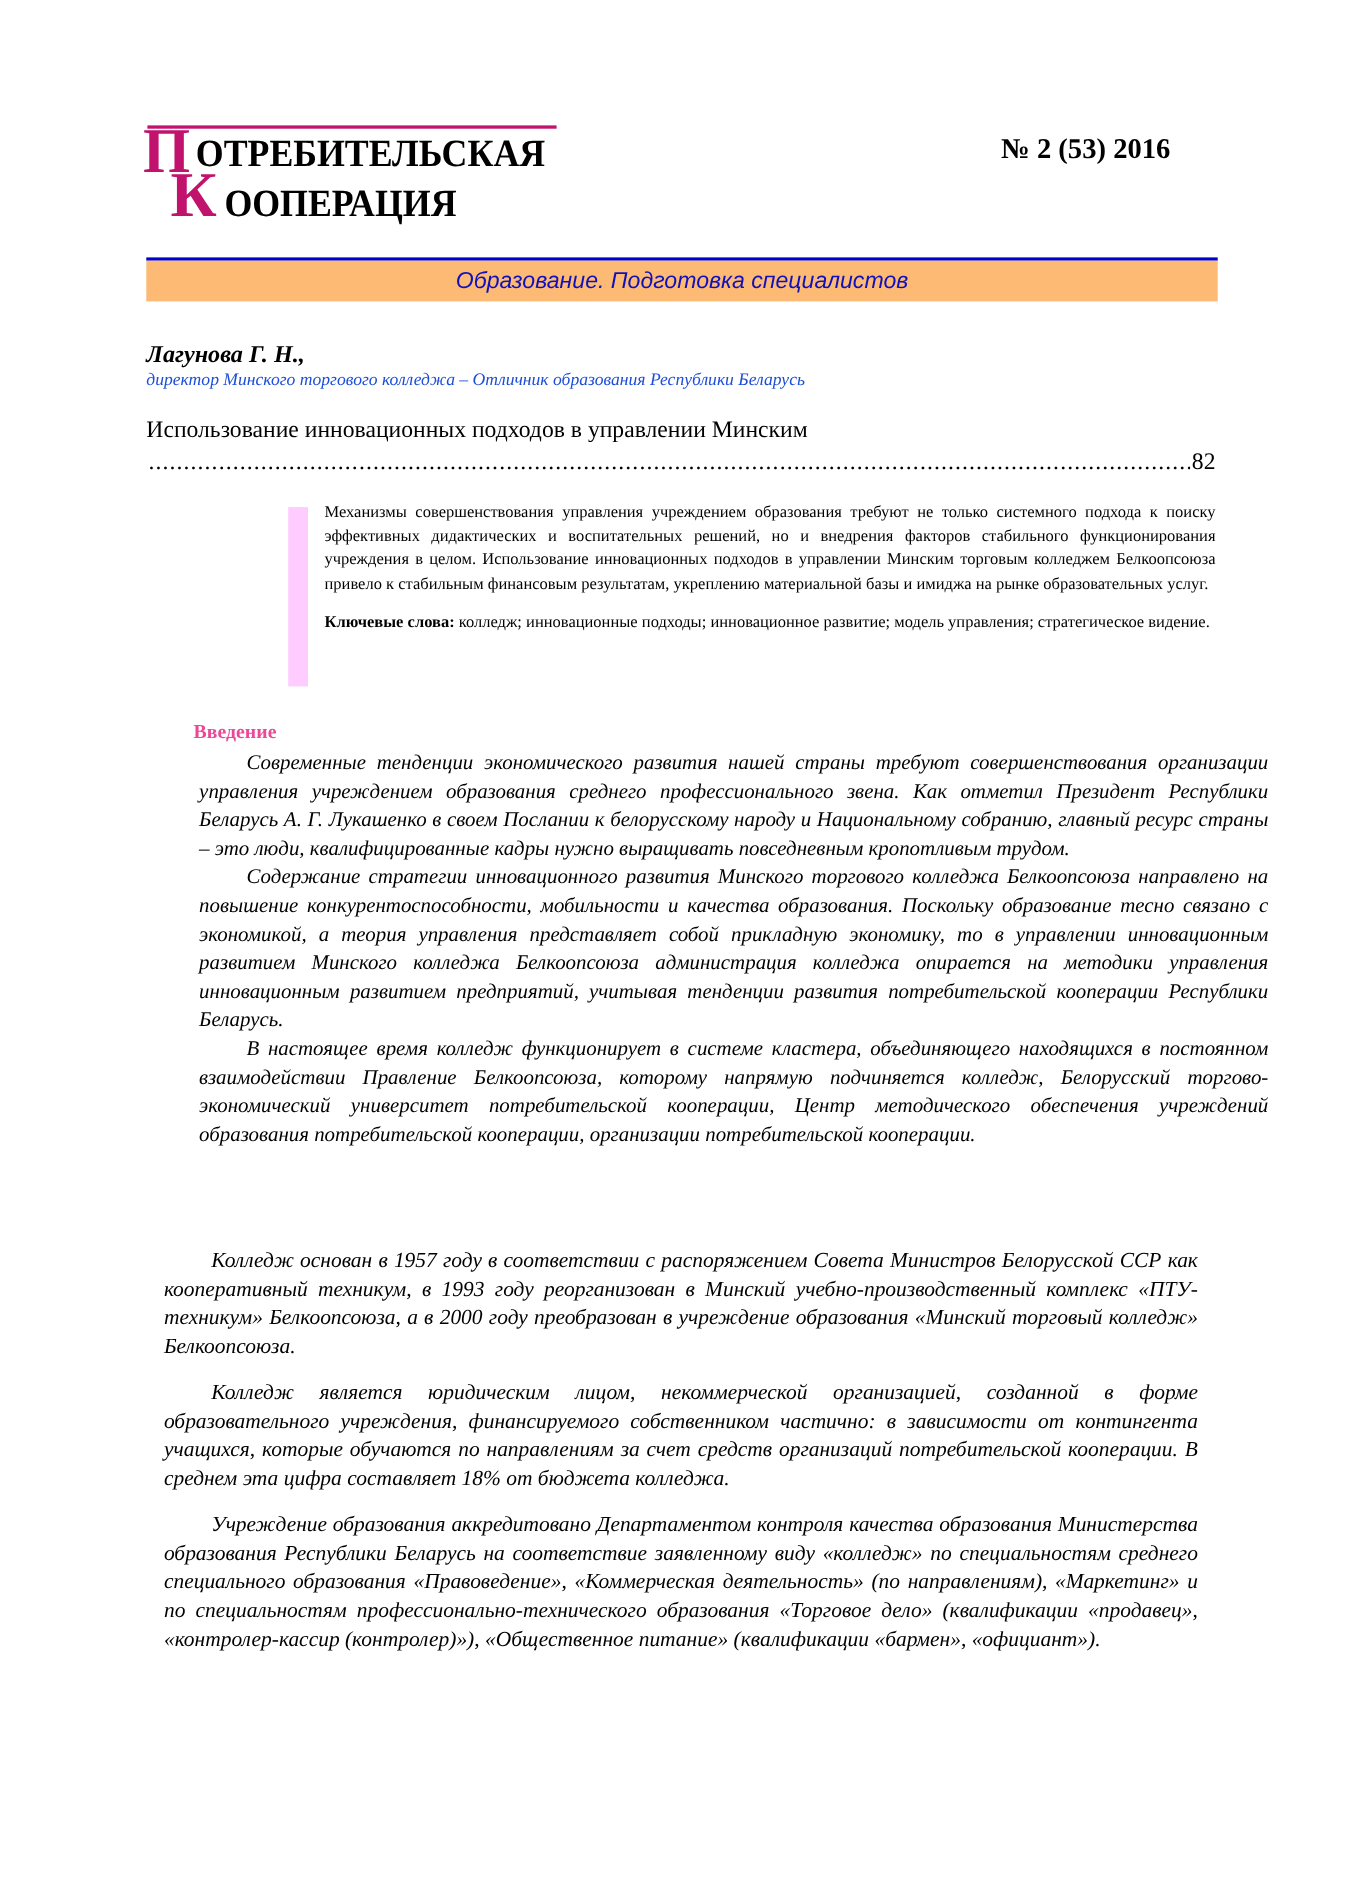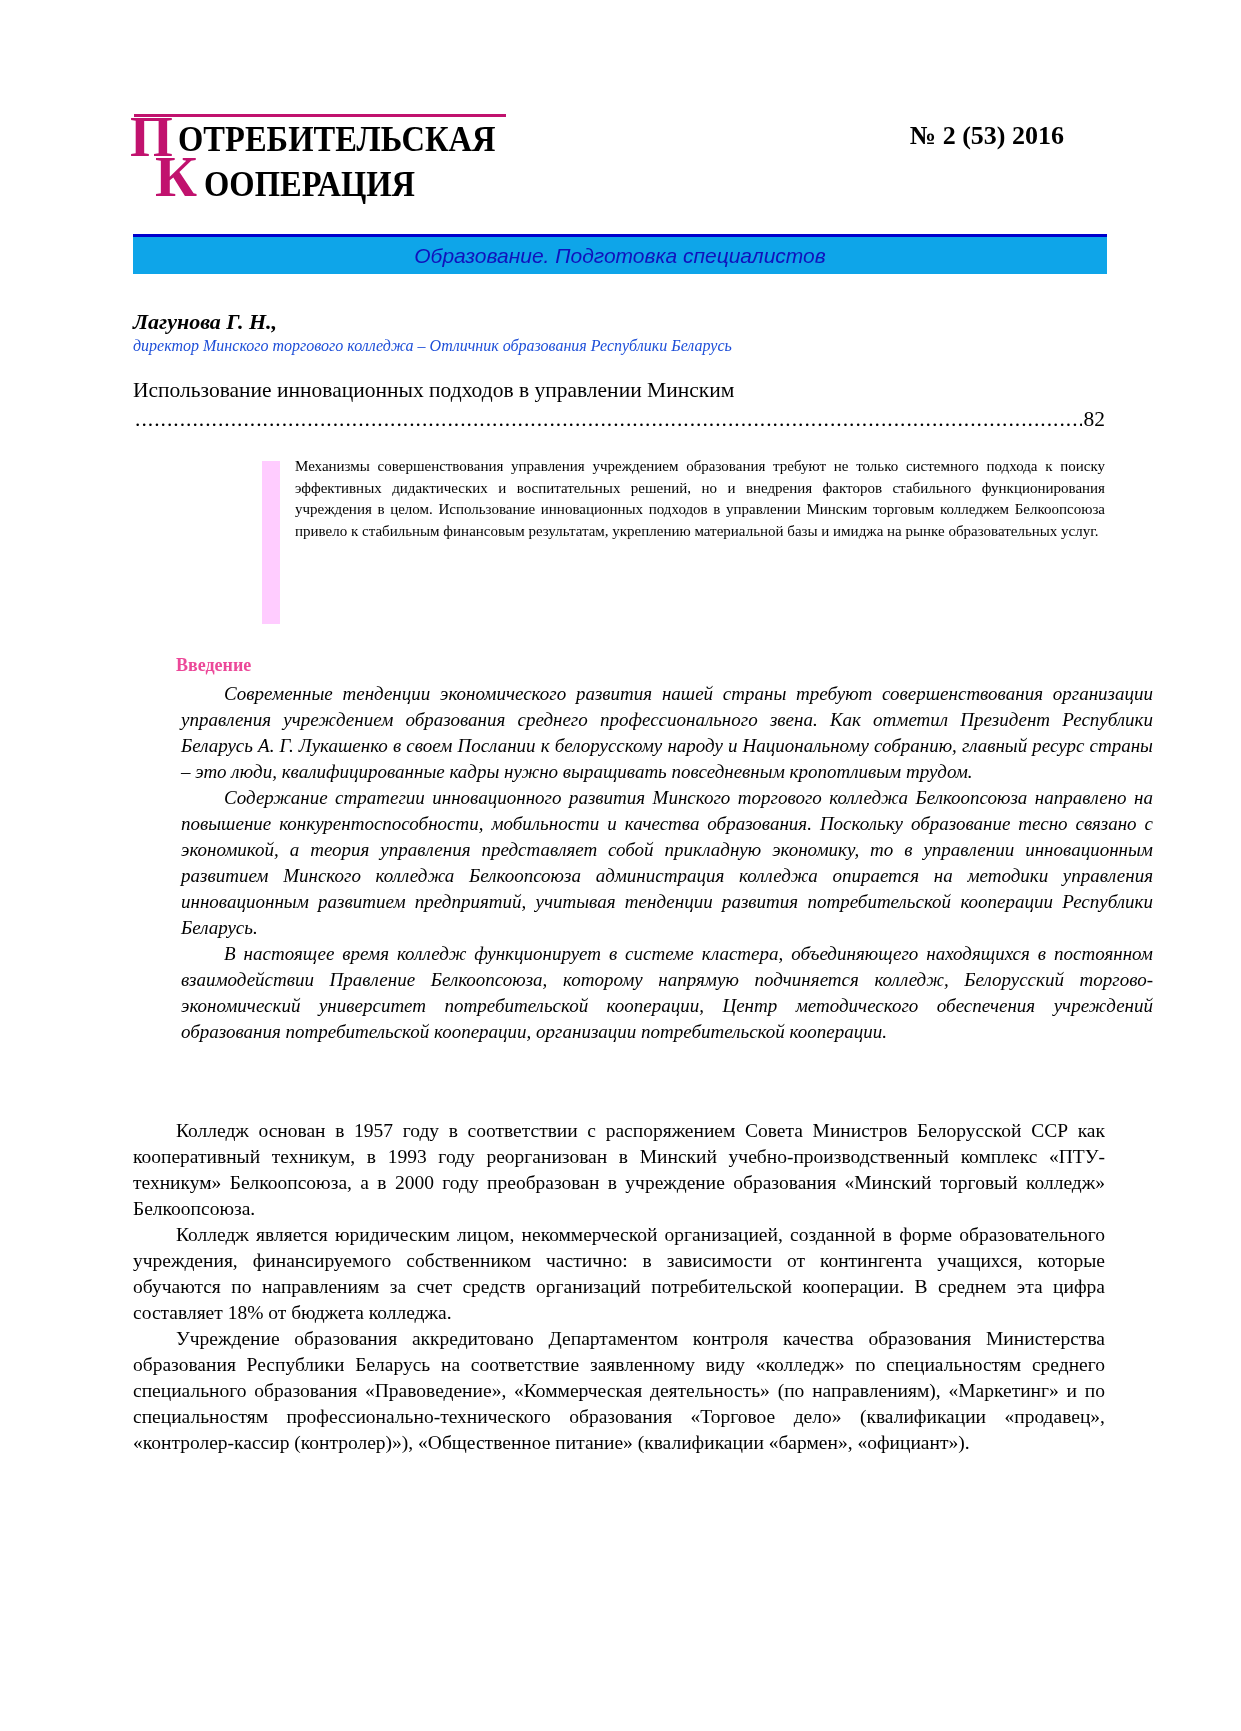--- a/index.html
+++ b/index.html
@@ -13,21 +13,21 @@
   .logo-line { left: 134px; top: 114px; width: 372px; height: 3px; background: #C1126E; }
   .logo-p { left: 130px; top: 108px; font-size: 58px; font-weight: bold; color: #C1126E; line-height: 1; transform: scaleX(0.95); transform-origin: left top; }
   .logo-k { left: 155px; top: 148px; font-size: 58px; font-weight: bold; color: #C1126E; line-height: 1; }
   .logo-row1 { left: 178px; top: 122px; font-size: 35px; font-weight: bold; line-height: 1; letter-spacing: 0px; transform: scaleX(0.93); transform-origin: left top; }
   .logo-row2 { left: 204px; top: 167px; font-size: 35px; font-weight: bold; line-height: 1; transform: scaleX(0.93); transform-origin: left top; }
 
   .issue { left: 910px; top: 123px; font-size: 26px; font-weight: bold; line-height: 1; }
 
   
   .rule-blue { left: 133px; top: 234px; width: 974px; height: 3px; background: #0000CC; }
-  .band { left: 133px; top: 237px; width: 974px; height: 37px; background: #0ea5e9;
+  .band { left: 133px; top: 237px; width: 974px; height: 37px; background: #fdba74;
     display: flex; align-items: center; justify-content: center; }
   .band span { font-family: "Liberation Sans", "DejaVu Sans", sans-serif; font-style: italic; color: #1111BB; font-size: 21px; }
 
   
   .author { left: 133px; top: 311px; font-size: 22px; font-weight: bold; font-style: italic; line-height: 1; }
   .affil { left: 133px; top: 338px; font-size: 16px; font-style: italic; color: #1d4ed8; line-height: 1; }
 
   
   .title { left: 133px; top: 376px; width: 972px; font-size: 21.5px; font-weight: normal; line-height: 29px; }
   .title .row2 { display: flex; align-items: baseline; }
@@ -40,21 +40,21 @@
   .abstract p { margin: 0; }
   .keywords { margin-top: 14px !important; }
   .keywords b { font-weight: bold; }
 
   
   .intro-head { left: 176px; top: 656px; font-size: 18px; font-weight: bold; color: #ec4899; line-height: 1; }
   .italic-body { left: 133px; top: 681px; width: 972px; font-style: italic; font-size: 19px; line-height: 26px; text-align: justify; margin-left: 48px; }
   .italic-body p { margin: 0; text-indent: 43px; }
 
   .normal-body { left: 133px; top: 1118px; width: 972px; font-size: 19.5px; line-height: 26px; text-align: justify; }
-  .normal-body p { margin: 0; text-indent: 43px; }
+  .normal-body p { margin: 16px; text-indent: 43px; font-style: italic; }
 </style>
 </head>
 <body>
 
 <div class="abs logo-line"></div>
 <div class="abs logo-p">П</div>
 <div class="abs logo-row1">ОТРЕБИТЕЛЬСКАЯ</div>
 <div class="abs logo-k">К</div>
 <div class="abs logo-row2">ООПЕРАЦИЯ</div>
 
@@ -72,20 +72,21 @@
   <div>Использование инновационных подходов в управлении Минским</div>
   <div class="row2">
     <span class="dots"></span>
     <span>82</span>
   </div>
 </div>
 
 <div class="abs pinkbar"></div>
 <div class="abs abstract">
   <p>Механизмы совершенствования управления учреждением образования требуют не только системного подхода к поиску эффективных дидактических и воспитательных решений, но и внедрения факторов стабильного функционирования учреждения в целом. Использование инновационных подходов в управлении Минским торговым колледжем Белкоопсоюза привело к стабильным финансовым результатам, укреплению материальной базы и имиджа на рынке образовательных услуг.</p>
+  <p class="keywords"><b>Ключевые слова:</b><span> колледж; инновационные подходы; инновационное развитие; модель управления; стратегическое видение.</span></p>
 </div>
 
 <div class="abs intro-head">Введение</div>
 <div class="abs italic-body">
   <p>Современные тенденции экономического развития нашей страны требуют совершенствования организации управления учреждением образования среднего профессионального звена. Как отметил Президент Республики Беларусь А. Г. Лукашенко в своем Послании к белорусскому народу и Национальному собранию, главный ресурс страны – это люди, квалифицированные кадры нужно выращивать повседневным кропотливым трудом.</p>
   <p>Содержание стратегии инновационного развития Минского торгового колледжа Белкоопсоюза направлено на повышение конкурентоспособности, мобильности и качества образования. Поскольку образование тесно связано с экономикой, а теория управления представляет собой прикладную экономику, то в управлении инновационным развитием Минского колледжа Белкоопсоюза администрация колледжа опирается на методики управления инновационным развитием предприятий, учитывая тенденции развития потребительской кооперации Республики Беларусь.</p>
   <p>В настоящее время колледж функционирует в системе кластера, объединяющего находящихся в постоянном взаимодействии Правление Белкоопсоюза, которому напрямую подчиняется колледж, Белорусский торгово-экономический университет потребительской кооперации, Центр методического обеспечения учреждений образования потребительской кооперации, организации потребительской кооперации.</p>
 </div>
 
 <div class="abs normal-body">

